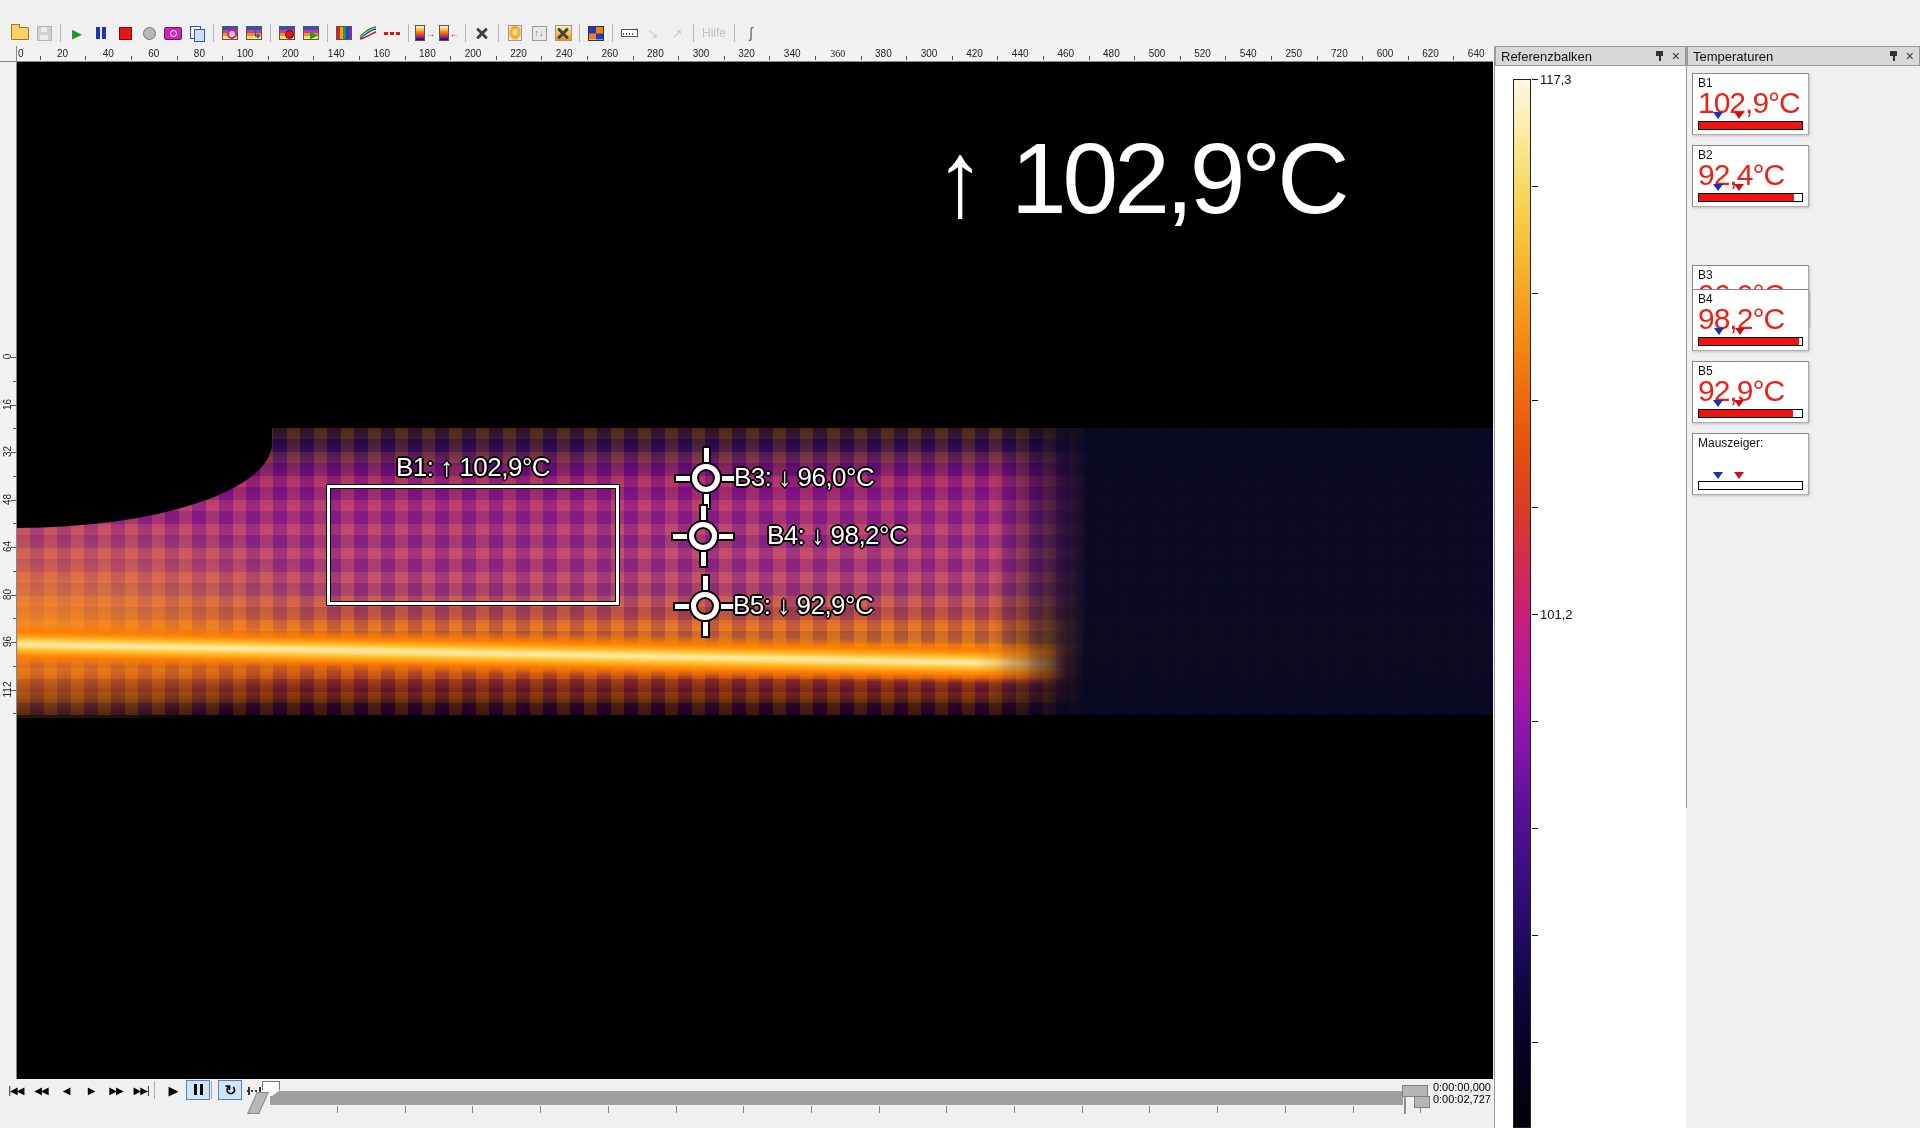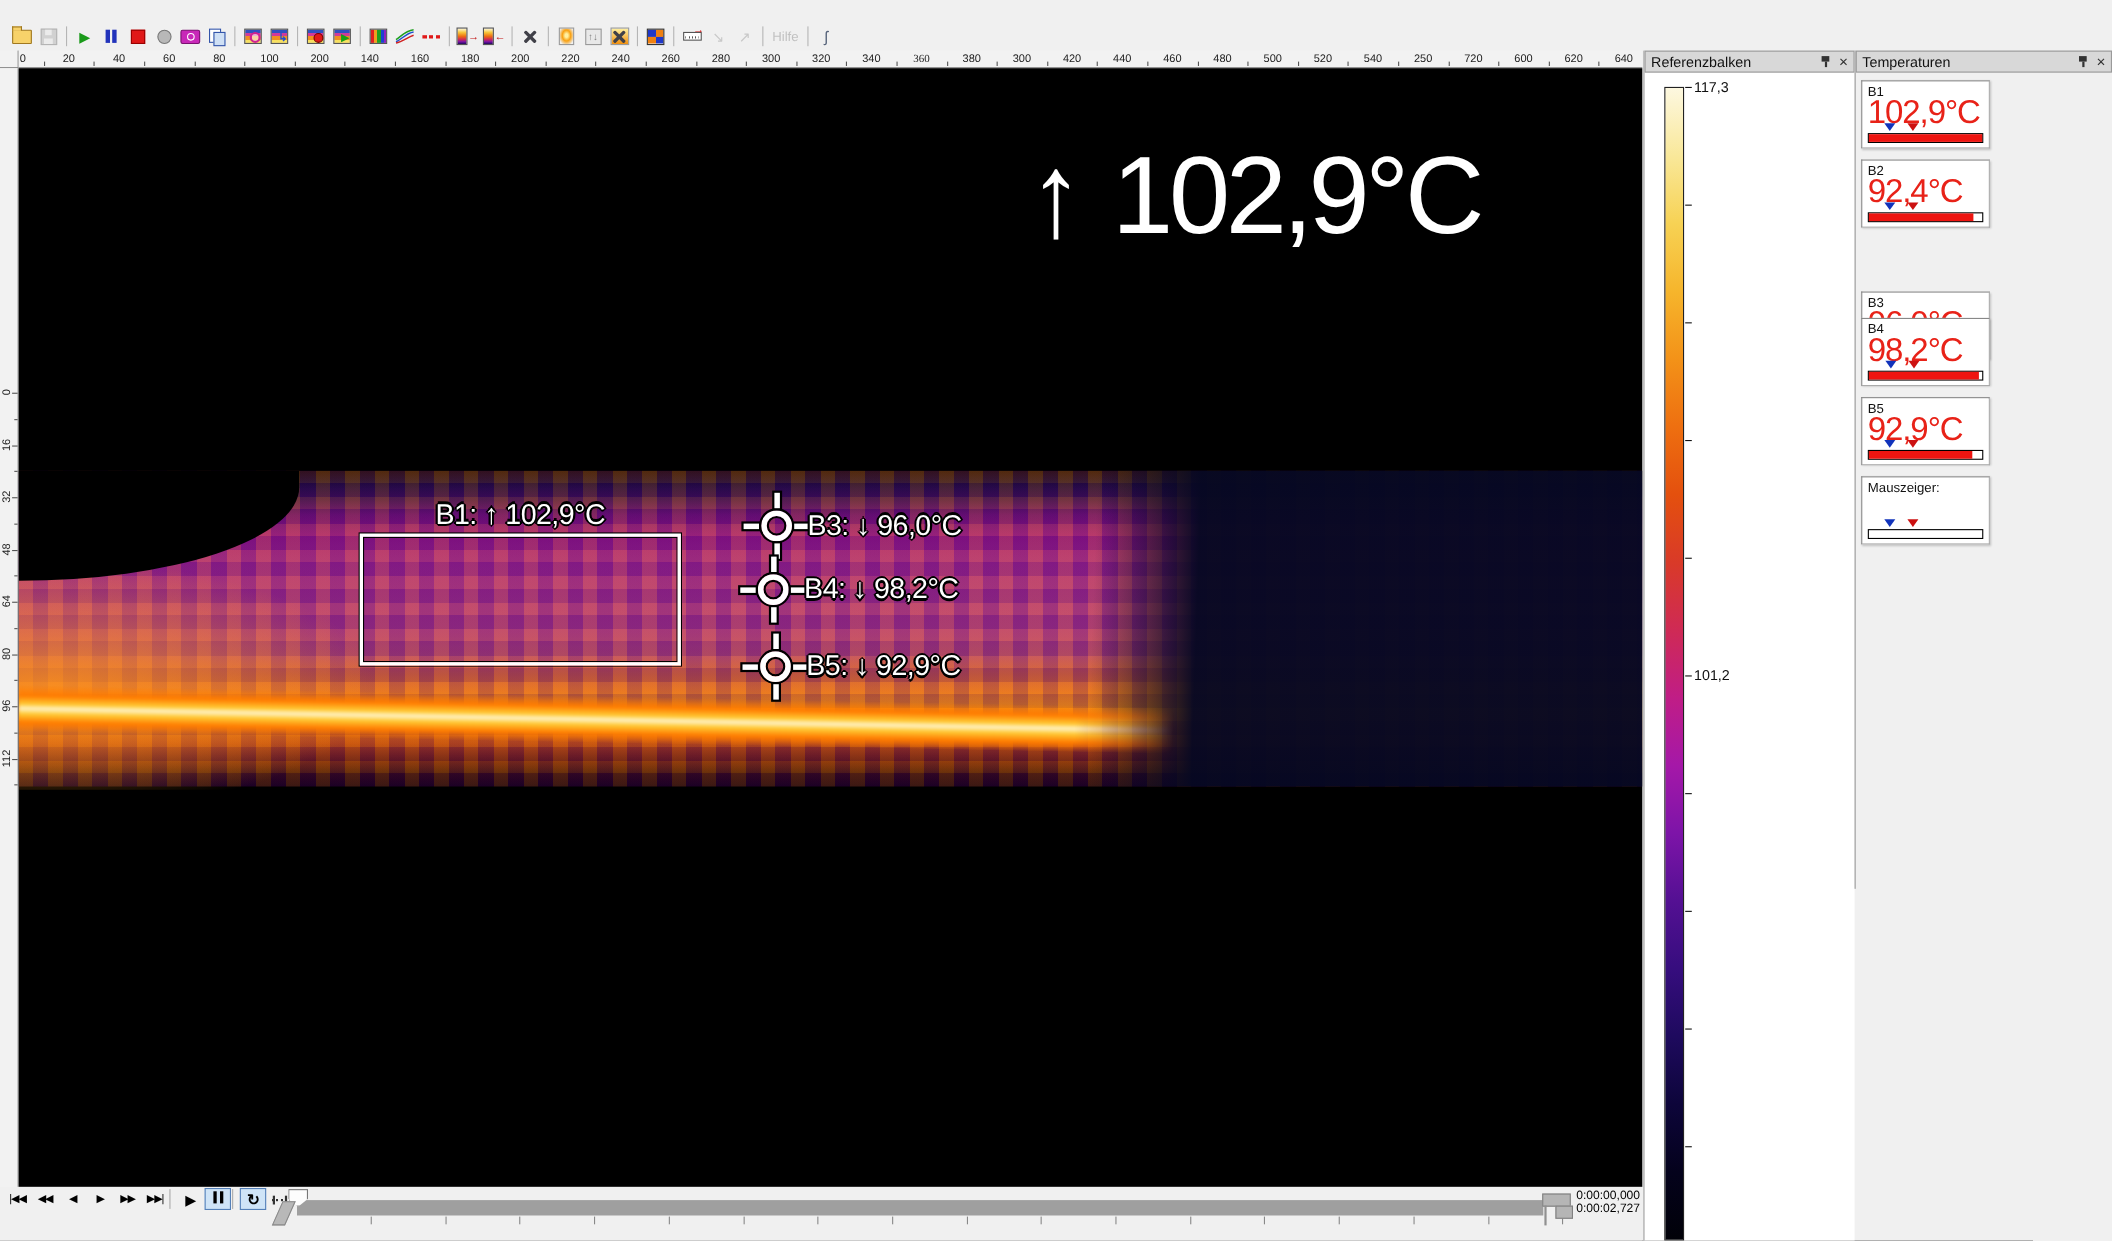--- a/index.html
+++ b/index.html
@@ -399,21 +399,21 @@
     </div>
     <div class="ir-label" style="left:717px;top:400px;">B3: ↓ 96,0°C</div>
 
     <div class="spot" style="left:686px;top:474px;">
       <span class="c"></span>
       <span class="arm n"></span>
         <span class="arm s"></span>
       <span class="arm w"></span>
         <span class="arm e"></span>
     </div>
-    <div class="ir-label" style="left:714px;top:458px;">B4: ↓ 98,2°C</div>
+    <div class="ir-label" style="left:750px;top:458px;">B4: ↓ 98,2°C</div>
 
     <div class="spot" style="left:688px;top:544px;">
       <span class="c"></span>
       <span class="arm n"></span>
         <span class="arm s"></span>
       <span class="arm w"></span>
         <span class="arm e"></span>
     </div>
     <div class="ir-label" style="left:716px;top:528px;">B5: ↓ 92,9°C</div>
   </div>

